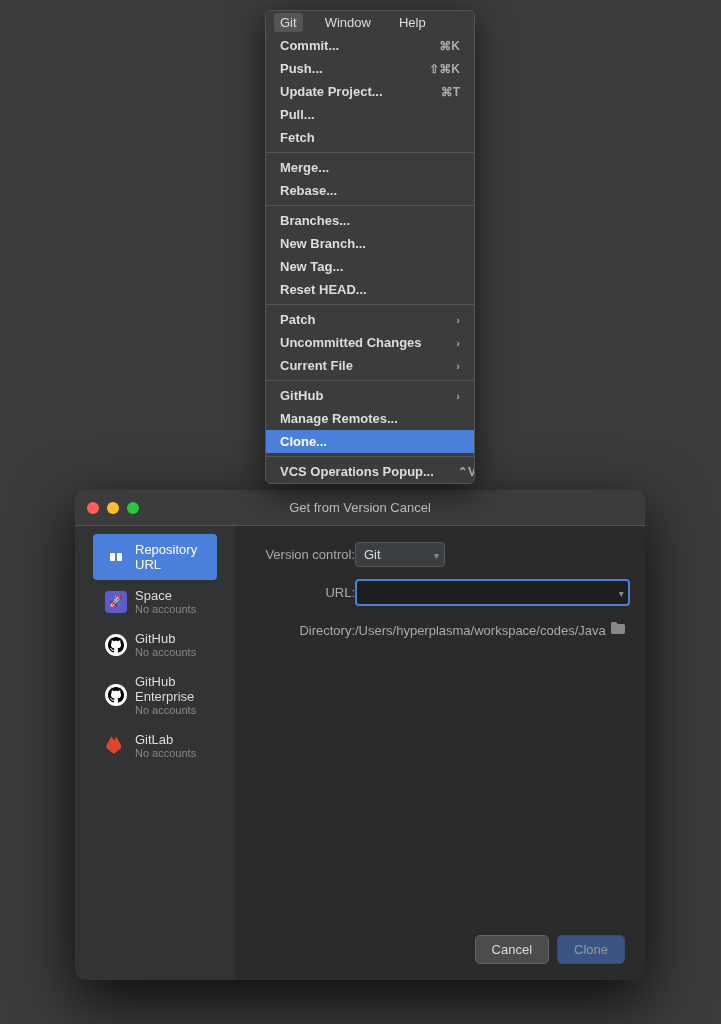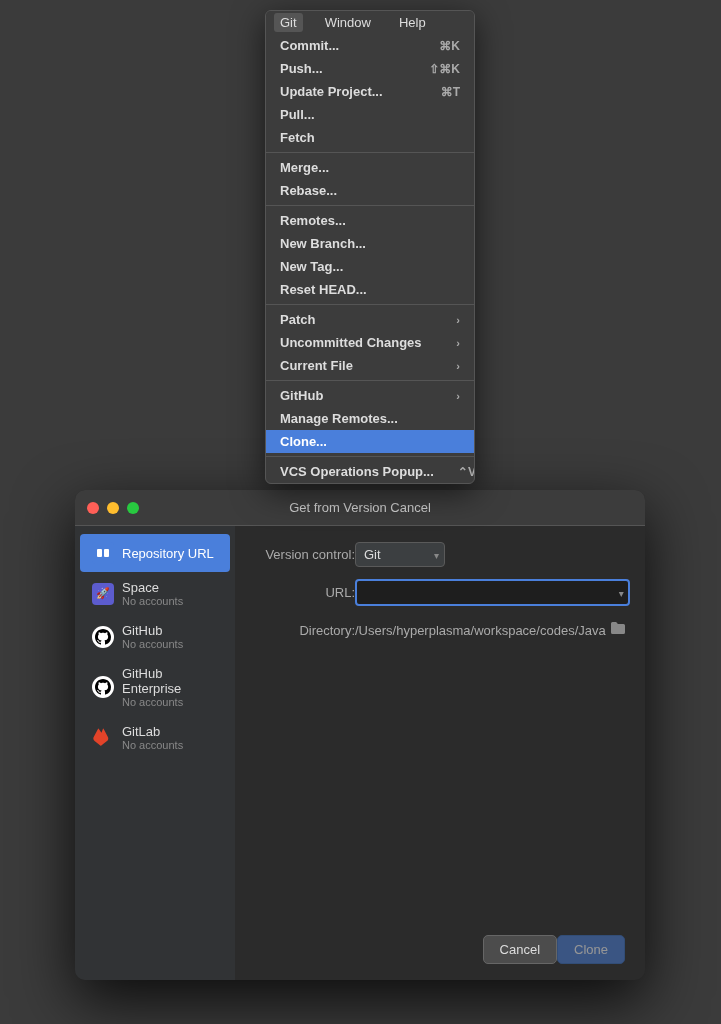--- a/index.html
+++ b/index.html
@@ -127,21 +127,21 @@
 
     .dialog-body {
       display: flex;
       height: calc(100% - 36px);
     }
 
     
     .dialog-sidebar {
       width: 160px;
       background: #313335;
-      padding: 8px 1px;
+      padding: 8px 14px;
       flex-shrink: 0;
     }
 
     .sidebar-item {
       display: flex;
       align-items: center;
       gap: 8px;
       padding: 8px 12px;
       cursor: pointer;
       border-radius: 4px;
@@ -263,20 +263,21 @@
       cursor: pointer;
       font-size: 16px;
       padding: 2px 4px;
     }
 
     .dialog-footer {
       position: absolute;
       bottom: 16px;
       right: 20px;
       display: flex;
+      gap: 8px;
     }
 
     .btn {
       padding: 6px 16px;
       border-radius: 5px;
       font-size: 13px;
       cursor: pointer;
       border: 1px solid transparent;
     }
 
@@ -373,21 +374,21 @@
   </div>
   <div class="menu-divider"></div>
   <div class="menu-item">
     <span>Merge...</span>
   </div>
   <div class="menu-item">
     <span>Rebase...</span>
   </div>
   <div class="menu-divider"></div>
   <div class="menu-item">
-    <span>Remotes...</span>
+    <span>Branches...</span>
   </div>
   <div class="menu-item">
     <span>New Branch...</span>
   </div>
   <div class="menu-item">
     <span>New Tag...</span>
   </div>
   <div class="menu-item">
     <span>Reset HEAD...</span>
   </div>

